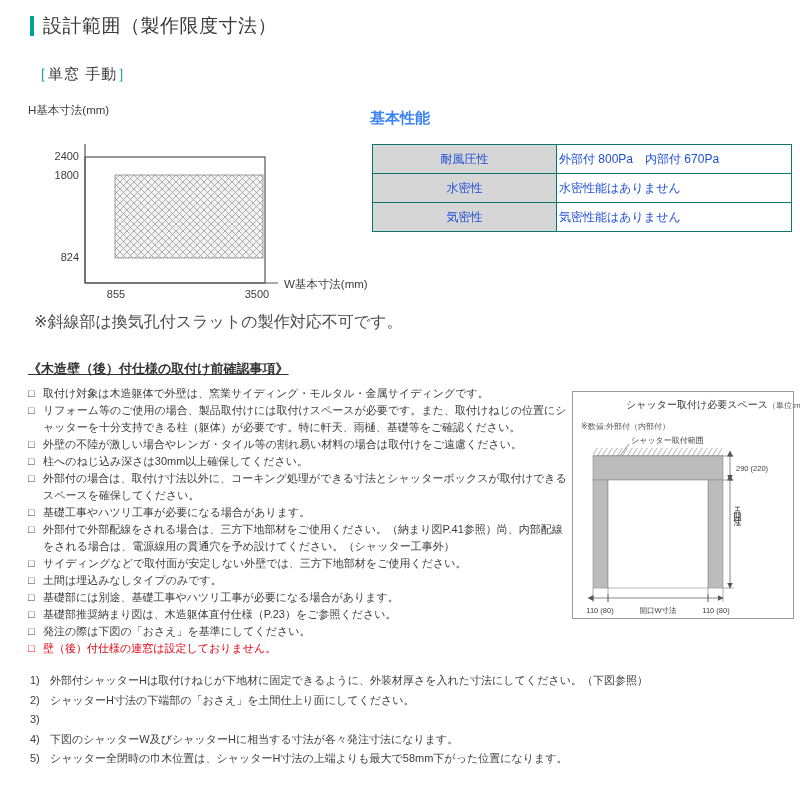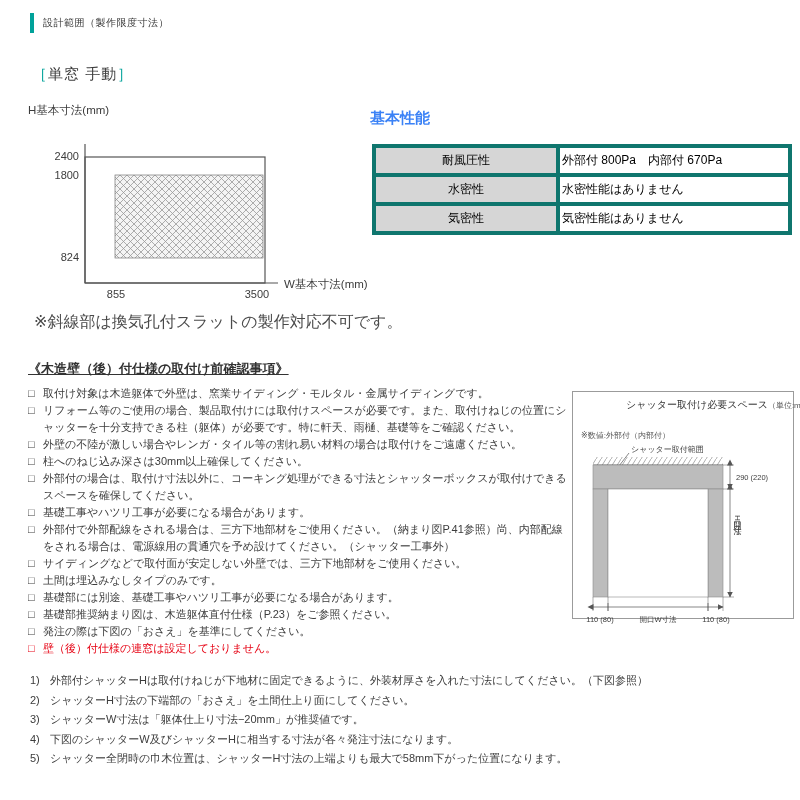--- a/index.html
+++ b/index.html
@@ -3,49 +3,49 @@
 <meta charset="utf-8">
 <style>
   * { margin:0; padding:0; box-sizing:border-box; }
   html,body { background:#fff; }
   body { font-family:"Liberation Sans","DejaVu Sans",sans-serif; color:#3c3c3c; }
   .page { position:relative; width:800px; height:800px; background:#ffffff; overflow:hidden; }
 
   
   .title-block { position:absolute; left:30px; top:13px; display:flex; align-items:center; }
   .title-bar { width:4px; height:20px; background:#00a29a; margin-right:9px; }
-  .page-title { font-size:10px; color:#3a3a3a; letter-spacing:0.5px; }
+  .page-title { font-size:19px; color:#3a3a3a; letter-spacing:0.5px; }
   .subtitle { position:absolute; left:32px; top:65px; font-size:15px; letter-spacing:1px; }
   .subtitle .bracket { color:#00a29a; }
 
   
   .dim-chart { position:absolute; left:22px; top:98px; }
   .c-label { font-size:11.5px; fill:#3c3c3c; }
   .c-tick { font-size:11px; fill:#3c3c3c; }
   .chart-note { position:absolute; left:34px; top:312px; font-size:16px; color:#4a4a4a; }
 
   
   .perf-heading { position:absolute; left:370px; top:109px; font-size:15px; font-weight:bold; color:#3b82f6; }
   .perf { position:absolute; left:372px; top:144px; width:420px; border-collapse:collapse; }
-  .perf td { border:4px solid #0f766e; font-size:12px; height:29px; color:#000000; }
+  .perf td { border:1px solid #0f766e; font-size:12px; height:29px; color:#1d4ed8; }
   .perf td.k { background:#d6d6d6; width:184px; text-align:center; }
   .perf td.v { background:#fff; padding-left:2px; }
 
   
   .checklist { position:absolute; left:28px; top:360px; width:540px; }
   .check-heading { font-size:13px; font-weight:bold; color:#333; margin-bottom:7px;text-decoration:underline; }
   .check-item { display:flex; font-size:11px; line-height:17px; color:#3c3c3c; }
   .check-item .cb { flex:0 0 15px; }
   .check-item.red { color:#e60012; }
 
   
   .space-box { position:absolute; left:572px; top:391px; width:222px; height:228px; border:1px solid #9b9b9b; background:#fff; padding:6px 2px 0 8px; }
   .space-title-row { font-size:10px; color:#333; white-space:nowrap;margin-left:45px; }
   .space-unit { font-size:8px; color:#555; }
-  .space-note { font-size:8px; color:#555; margin-top:18px; }
+  .space-note { font-size:8px; color:#555; margin-top:9px; }
   .space-svg { display:block; margin-top:2px; }
   .s-label { font-size:8px; fill:#3c3c3c; }
   .s-dim { font-size:7.5px; fill:#3c3c3c; }
   .s-vert { font-size:8px; fill:#3c3c3c; writing-mode:vertical-rl; }
 
   
   .footnotes { position:absolute; left:30px; top:671px; width:745px; font-size:11px; line-height:19.5px; color:#3c3c3c; }
   .footnote { display:flex; }
   .footnote .fn-num { flex:0 0 20px; }
 </style>
@@ -218,21 +218,20 @@
     <div class="footnote">
         <span class="fn-num">1)</span>
         <span>外部付シャッターHは取付けねじが下地材に固定できるように、外装材厚さを入れた寸法にしてください。（下図参照）</span>
       </div>
     <div class="footnote">
         <span class="fn-num">2)</span>
         <span>シャッターH寸法の下端部の「おさえ」を土間仕上り面にしてください。</span>
       </div>
     <div class="footnote">
         <span class="fn-num">3)</span>
-        <span>シャッターW寸法は「躯体仕上り寸法−20mm」が推奨値です。</span>
       </div>
     <div class="footnote">
         <span class="fn-num">4)</span>
         <span>下図のシャッターW及びシャッターHに相当する寸法が各々発注寸法になります。</span>
       </div>
     <div class="footnote">
         <span class="fn-num">5)</span>
         <span>シャッター全閉時の巾木位置は、シャッターH寸法の上端よりも最大で58mm下がった位置になります。</span>
       </div>
   </div>

